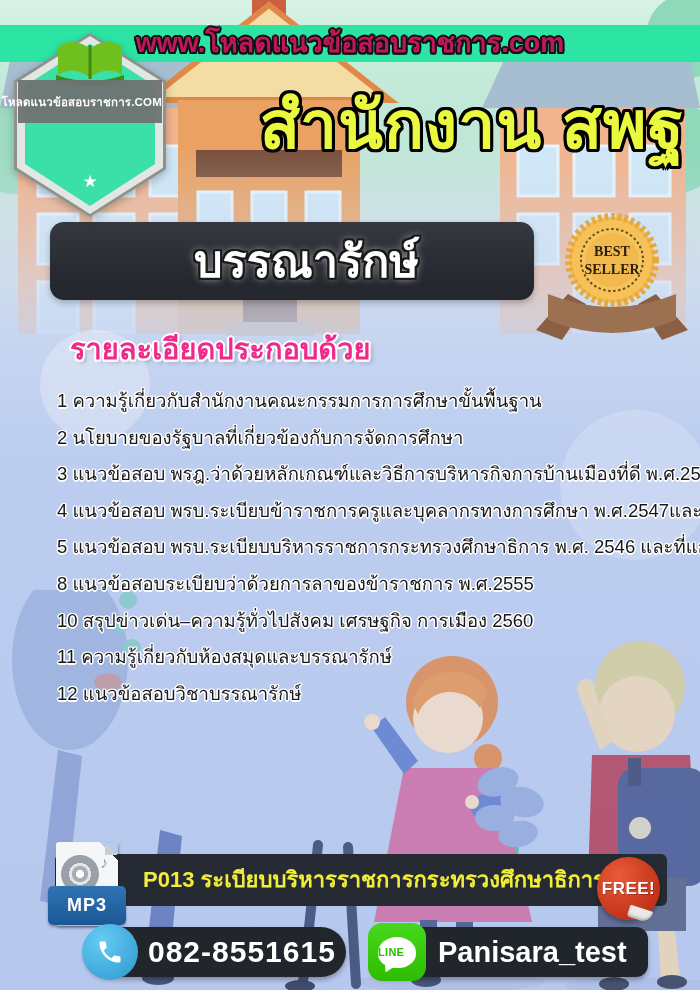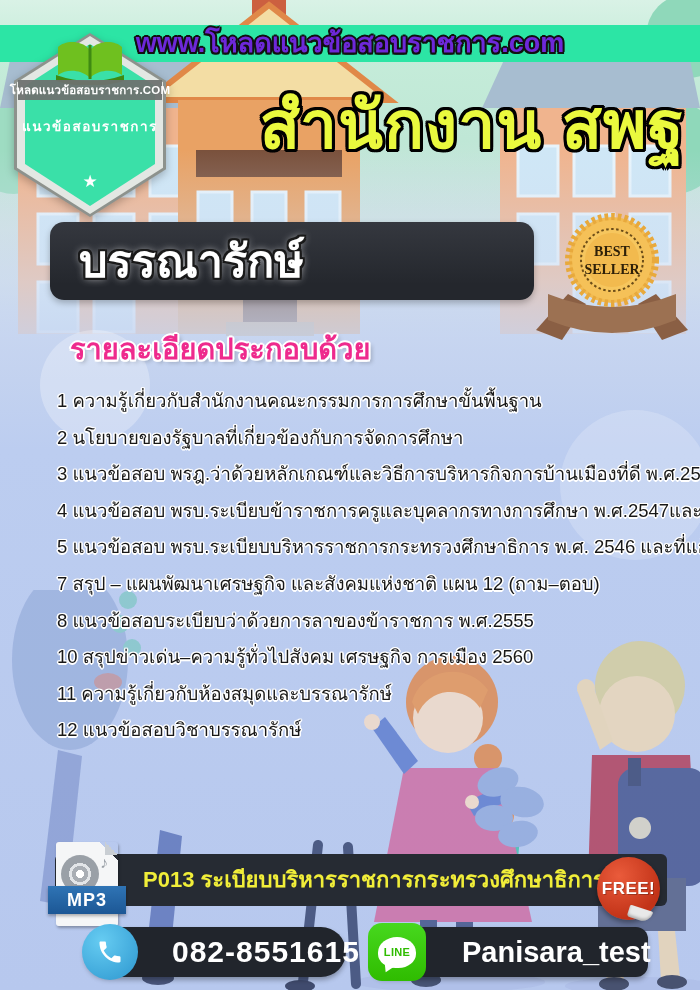--- a/index.html
+++ b/index.html
@@ -13,46 +13,46 @@
   .bg-building { position:absolute; left:0; top:0; width:700px; height:360px; }
   .bg-fade { position:absolute; left:0; top:150px; width:700px; height:220px;
     background:linear-gradient(180deg,rgba(210,224,240,0) 0%,rgba(208,220,242,.55) 60%,rgba(196,211,240,.95) 100%); }
   .bg-kids { position:absolute; left:0; bottom:0; width:700px; height:400px; }
   .soft-circle { position:absolute; border-radius:50%; background:rgba(255,255,255,.28); }
   .sc1 { left:40px; top:330px; width:110px; height:110px; }
   .sc2 { left:560px; top:410px; width:150px; height:150px; background:rgba(255,255,255,.20); }
 
   
   .topbar { position:absolute; left:0; top:25px; width:700px; height:37px; background:#2ce5a5; z-index:3; }
-  .topbar .url { display:block; text-align:center; line-height:37px; font-size:27px; font-weight:bold; color:#6d28d9;
+  .topbar .url { display:block; text-align:center; line-height:37px; font-size:27px; font-weight:bold; color:#be185d;
     text-shadow:2px 0 0 #111,-2px 0 0 #111,0 2px 0 #111,0 -2px 0 #111,1.5px 1.5px 0 #111,-1.5px 1.5px 0 #111,1.5px -1.5px 0 #111,-1.5px -1.5px 0 #111; }
 
   
   .badge { position:absolute; left:14px; top:33px; width:152px; height:184px; z-index:4;
     filter:drop-shadow(0 3px 4px rgba(0,0,0,.25)); }
   .hex { position:absolute; inset:0; clip-path:polygon(50% 0,100% 26%,100% 74%,50% 100%,0 74%,0 26%); }
   .hex-rim  { background:#8d928d; }
   .hex-silver { inset:3px; background:#e3e7e3; }
   .hex-teal { inset:11px; background:#3ae0a8; }
-  .badge .band { position:absolute; left:4px; right:4px; top:47px; height:20px; background:rgba(110,114,112,.95);
-    display:flex; align-items:center; justify-content:center; }
+  .badge .band { position:absolute; left:4px; right:4px; top:47px; height:43px; background:rgba(110,114,112,.95);
+    display:flex; align-items:center; justify-content:flex-end; }
   .badge .band span { font-size:11.5px; font-weight:bold; color:#fff; letter-spacing:.2px; white-space:nowrap; }
   .badge .tagline { position:absolute; left:0; right:0; top:82px; text-align:center; color:#fff;
     font-size:13.5px; font-weight:bold; letter-spacing:1.5px; }
   .badge .star { position:absolute; left:0; right:0; top:138px; text-align:center; color:#fff; font-size:17px; }
   .badge .book { position:absolute; left:50%; top:8px; transform:translateX(-50%); }
 
   
   .org-title { position:absolute; left:150px; right:15px; top:72px; text-align:right; z-index:2;
     font-size:66px; font-weight:bold; color:#eaf93e; letter-spacing:1px; white-space:nowrap;
     text-shadow:3px 0 0 #000,-3px 0 0 #000,0 3px 0 #000,0 -3px 0 #000,2px 2px 0 #000,-2px 2px 0 #000,2px -2px 0 #000,-2px -2px 0 #000,3px 2px 0 #000,-3px 2px 0 #000,3px -2px 0 #000,-3px -2px 0 #000,2px 3px 0 #000,-2px 3px 0 #000,2px -3px 0 #000,-2px -3px 0 #000; }
 
   .subject-box { position:absolute; left:50px; top:222px; width:484px; height:78px; border-radius:14px;
     background:linear-gradient(180deg,#35383f 0%,#24272d 80%); box-shadow:0 3px 6px rgba(0,0,0,.25);
-    display:flex; align-items:center; justify-content:flex-start; z-index:2;padding-left:29px; }
+    display:flex; align-items:center; justify-content:center; z-index:2;padding-left:29px; }
   .subject-box span { font-size:45px; font-weight:bold; color:#fff;
     text-shadow:2px 0 0 #1a1a1a,-2px 0 0 #1a1a1a,0 2px 0 #1a1a1a,0 -2px 0 #1a1a1a,2px 2px 0 #1a1a1a,-2px -2px 0 #1a1a1a,2px -2px 0 #1a1a1a,-2px 2px 0 #1a1a1a,0 0 9px rgba(255,255,255,.9); }
 
   .bestseller { position:absolute; left:530px; top:198px; width:164px; height:152px; z-index:3; }
 
   
   .details-heading { position:absolute; left:70px; top:326px; font-size:29px; font-weight:bold; color:#ee2a8d; z-index:2;
     text-shadow:2px 0 0 #fff,-2px 0 0 #fff,0 2px 0 #fff,0 -2px 0 #fff,1.5px 1.5px 0 #fff,-1.5px 1.5px 0 #fff,1.5px -1.5px 0 #fff,-1.5px -1.5px 0 #fff,3px 3px 4px rgba(0,0,0,.25); }
   .details-list { position:absolute; left:57px; top:383px; width:640px; z-index:2; }
   .details-list .item { height:36.6px; line-height:36.6px; font-size:18.5px; font-weight:500; color:#181818; white-space:nowrap;
@@ -63,45 +63,45 @@
   .mp3bar .audio-title { position:absolute; left:88px; right:78px; top:0; height:52px; line-height:52px; text-align:center;
     font-size:22px; font-weight:bold; color:#f1ee39; white-space:nowrap; }
   .mp3icon { position:absolute; left:52px; top:842px; width:70px; height:84px; z-index:4; }
   .mp3icon .page { position:absolute; left:4px; top:0; width:62px; height:84px; border-radius:3px;
     background:linear-gradient(225deg,transparent 13px,#f5f6f7 13px); box-shadow:1px 2px 3px rgba(0,0,0,.3); }
   .mp3icon .dogear { position:absolute; right:4px; top:0; width:13px; height:13px;
     background:linear-gradient(225deg,transparent 50%,#c9ced3 50%); }
   .mp3icon .cd { position:absolute; left:9px; top:13px; width:38px; height:38px; border-radius:50%;
     background:radial-gradient(circle,#fff 0 4px,#a9aeb4 4px 8px,#e2e5e8 8px 11px,#9aa0a7 11px 19px); }
   .mp3icon .note { position:absolute; left:48px; top:12px; font-size:16px; color:#9aa0a7; }
-  .mp3icon .ribbon { position:absolute; left:-4px; top:44px; width:78px; height:28px; border-radius:0;
+  .mp3icon .ribbon { position:absolute; left:-4px; top:44px; width:78px; height:39px; border-radius:5px;
     background:linear-gradient(180deg,#2f74b5,#1c5795); display:flex; align-items:center; justify-content:center;
     box-shadow:0 2px 3px rgba(0,0,0,.3); }
   .mp3icon .ribbon span { color:#fff; font-weight:bold; font-size:18px; letter-spacing:1px; }
   .freebadge { position:absolute; left:597px; top:857px; width:63px; height:63px; border-radius:50%; z-index:5;
     background:radial-gradient(circle at 35% 30%,#ea5b3b,#c23318 70%); box-shadow:0 3px 5px rgba(0,0,0,.35);
     display:flex; align-items:center; justify-content:center; }
   .freebadge span { color:#fff; font-weight:bold; font-size:17px; letter-spacing:.5px;
     text-shadow:1px 1px 0 rgba(0,0,0,.25); }
   .freebadge::after { content:""; position:absolute; right:8px; bottom:0px; width:24px; height:12px;
     background:#e9e9e9; border-radius:2px 2px 14px 4px; transform:rotate(18deg); box-shadow:inset 0 -2px 3px rgba(0,0,0,.25); }
 
   
   .pill { position:absolute; top:927px; height:50px; background:#21252c; z-index:6; box-shadow:0 3px 5px rgba(0,0,0,.3); }
-  .pill .label { position:absolute; top:0; height:50px; line-height:50px; color:#fff; font-weight:bold; white-space:nowrap;margin-left:24px; }
+  .pill .label { position:absolute; top:0; height:50px; line-height:50px; color:#fff; font-weight:bold; white-space:nowrap; }
   .phone-pill { left:84px; width:262px; border-radius:26px; }
   .phone-pill .label { left:64px; font-size:30px; letter-spacing:1px; }
   .phone-circle { position:absolute; left:-2px; top:-3px; width:56px; height:56px; border-radius:50%;
     background:radial-gradient(circle at 35% 30%,#66ccf2,#3ba4d8 75%); display:flex; align-items:center; justify-content:center; }
   .line-pill { left:372px; width:276px; border-radius:12px; }
   .line-pill .label { left:66px; font-size:29px; }
   .line-square { position:absolute; left:-4px; top:-4px; width:58px; height:58px; border-radius:14px;
     background:linear-gradient(180deg,#47d81e,#2fbc00); display:flex; align-items:center; justify-content:center; }
   .line-bubble { position:relative; width:38px; height:31px; background:#fff; border-radius:50% 50% 46% 46%;
-    display:flex; align-items:center; justify-content:center; }
+    display:flex; align-items:center; }
   .line-bubble::after { content:""; position:absolute; left:5px; bottom:-5px; width:0; height:0;
     border-left:4px solid transparent; border-right:7px solid transparent; border-top:9px solid #fff; transform:rotate(18deg); }
   .line-bubble span { color:#2fbc00; font-weight:bold; font-size:11px; letter-spacing:.3px; }
 </style>
 </head>
 <body>
 
 <div class="canvas">
 
   <svg class="bg-building" viewBox="0 0 700 360">
@@ -216,21 +216,20 @@
     <div class="hex hex-teal"></div>
     <svg class="book" width="76" height="44" viewBox="0 0 76 44">
       <path d="M37 8 C28 -2 12 0 6 6 L6 34 C14 28 28 28 37 36 Z" fill="#6fc01f"></path>
       <path d="M39 8 C48 -2 64 0 70 6 L70 34 C62 28 48 28 39 36 Z" fill="#6fc01f"></path>
       <path d="M4 34 Q38 46 72 34 L72 40 Q38 50 4 40 Z" fill="#3f8a12"></path>
       <rect x="36.5" y="4" width="3" height="34" fill="#3f8a12"></rect>
     </svg>
     <div class="band">
       <span>โหลดแนวข้อสอบราชการ.COM</span>
     </div>
-    <div class="tagline">แนวข้อสอบราชการ</div>
     <div class="star">★</div>
   </div>
 
   <div class="org-title">สำนักงาน สพฐ</div>
 
   <div class="subject-box">
     <span>บรรณารักษ์</span>
   </div>
 
   <svg class="bestseller" viewBox="0 0 164 152">
@@ -245,21 +244,20 @@
     <text x="82" y="76" text-anchor="middle" font-family="Liberation Serif,serif" font-size="14" font-weight="bold" fill="#2e2008">SELLER</text>
   </svg>
 
   <div class="details-heading">รายละเอียดประกอบด้วย</div>
   <div class="details-list">
     <div class="item">1 ความรู้เกี่ยวกับสำนักงานคณะกรรมการการศึกษาขั้นพื้นฐาน</div>
     <div class="item">2 นโยบายของรัฐบาลที่เกี่ยวข้องกับการจัดการศึกษา</div>
     <div class="item">3 แนวข้อสอบ พรฎ.ว่าด้วยหลักเกณฑ์และวิธีการบริหารกิจการบ้านเมืองที่ดี พ.ศ.2546</div>
     <div class="item">4 แนวข้อสอบ พรบ.ระเบียบข้าราชการครูและบุคลากรทางการศึกษา พ.ศ.2547และที่แก้ไขเพิ่มเติม</div>
     <div class="item">5 แนวข้อสอบ พรบ.ระเบียบบริหารราชการกระทรวงศึกษาธิการ พ.ศ. 2546 และที่แก้ไขเพิ่มเติม</div>
-    <div class="item">7 สรุป – แผนพัฒนาเศรษฐกิจ และสังคมแห่งชาติ แผน 12 (ถาม–ตอบ)</div>
     <div class="item">8 แนวข้อสอบระเบียบว่าด้วยการลาของข้าราชการ พ.ศ.2555</div>
     <div class="item">10 สรุปข่าวเด่น–ความรู้ทั่วไปสังคม เศรษฐกิจ การเมือง 2560</div>
     <div class="item">11 ความรู้เกี่ยวกับห้องสมุดและบรรณารักษ์</div>
     <div class="item">12 แนวข้อสอบวิชาบรรณารักษ์</div>
   </div>
 
   <div class="mp3bar">
     <div class="audio-title">P013 ระเบียบบริหารราชการกระทรวงศึกษาธิการ</div>
   </div>
   <div class="mp3icon">

